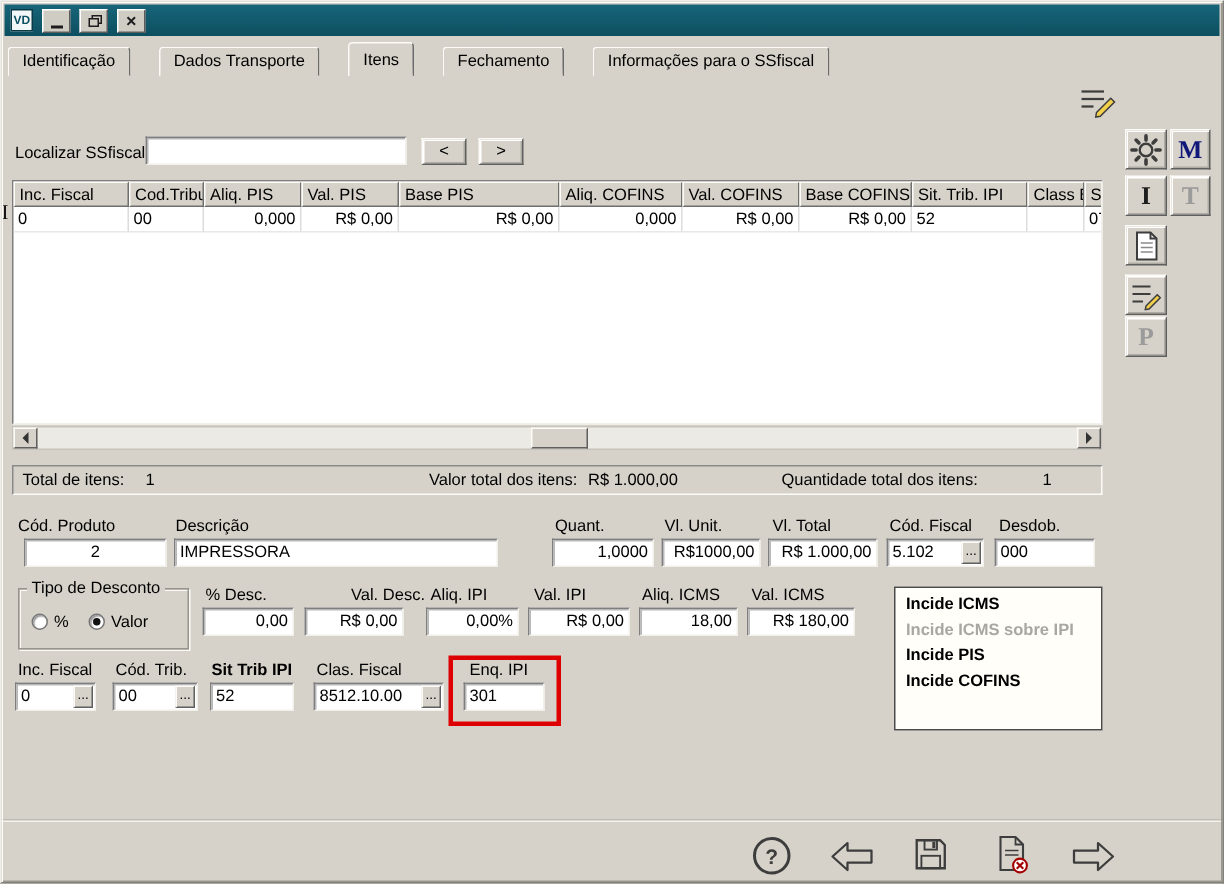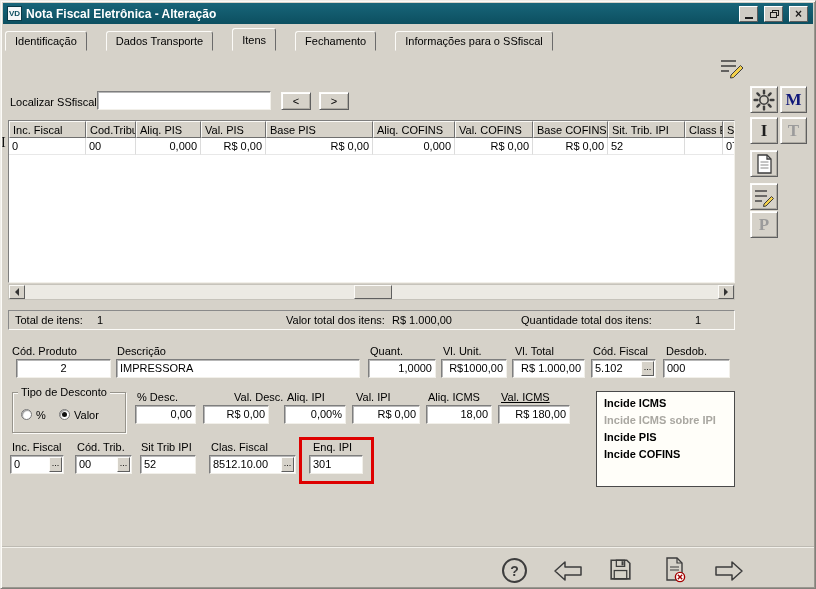--- a/index.html
+++ b/index.html
@@ -12,21 +12,21 @@
     color: #000;
     overflow: hidden;
   }
   .window-frame { position:absolute; inset:0; border:1px solid #82807a;
     border-top-color:#f0eee9; border-left-color:#f0eee9;
     box-shadow: inset 1px 1px 0 #fcfbf8, inset -1px -1px 0 #9a978f; pointer-events:none; z-index:50; }
 
   
   .titlebar { position:absolute; left:3px; top:3px; right:3px; height:21px;
     background: linear-gradient(180deg,#186579 0%, #0c4f60 100%);
-    color:#fff; display:flex; align-items:center; gap:4px; padding:0 5px 0 4px; z-index:10; }
+    color:#fff; display:flex; align-items:center; gap:4px; padding:0 15px 0 4px; z-index:10; }
   .vd-icon { width:15px; height:15px; background:#f4f7f8; color:#0c4f60; font-size:8px; font-weight:bold;
     display:flex; align-items:center; justify-content:center; border:1px solid #093a47; flex:none; }
   .titlebar .title { font-weight:bold; font-size:12px; flex:1; white-space:nowrap; overflow:hidden; }
   .tb-btn { width:19px; height:16px; background:#CFCCC4; border:1px solid;
     border-color:#ffffff #5c5c5c #5c5c5c #ffffff; display:flex; align-items:center; justify-content:center;
     margin-left:2px; flex:none; cursor:default; }
   .glyph-min { width:8px; height:2px; background:#1c1c1c; margin-top:8px; }
   .glyph-restore { width:7px; height:6px; border:1px solid #1c1c1c; margin-top:2px;
     box-shadow: 2px -2px 0 -1px #CFCCC4, 2px -2px 0 0 #1c1c1c; }
   .glyph-close { font-size:12px; font-weight:bold; line-height:1; color:#1c1c1c; }
@@ -121,21 +121,20 @@
     font-size:14px; color:#111; z-index:9; }
   .flat-icon { position:absolute; }
 </style>
 </head>
 <body>
 
 <div class="window-frame"></div>
 
 <div class="titlebar">
   <div class="vd-icon">VD</div>
-  <div class="title">Nota Fiscal Eletrônica - Alteração</div>
   <div class="tb-btn">
       <span class="glyph-min"></span>
     </div>
   <div class="tb-btn">
       <span class="glyph-restore"></span>
     </div>
   <div class="tb-btn">
       <span class="glyph-close">×</span>
     </div>
 </div>
@@ -264,21 +263,21 @@
 
 <span class="lbl" style="left:12px; top:345px;">Cód. Produto</span>
 <span class="lbl" style="left:117px; top:345px;">Descrição</span>
 <span class="lbl" style="left:370px; top:345px;">Quant.</span>
 <span class="lbl" style="left:443px; top:345px;">Vl. Unit.</span>
 <span class="lbl" style="left:515px; top:345px;">Vl. Total</span>
 <span class="lbl" style="left:593px; top:345px;">Cód. Fiscal</span>
 <span class="lbl" style="left:666px; top:345px;">Desdob.</span>
 
 <div class="fld center" style="left:16px; top:359px; width:95px;">2</div>
-<div class="fld" style="left:116px; top:359px; width:244px;">IMPRESSORA</div>
+<div class="fld" style="left:116px; top:359px; width:216px;">IMPRESSORA</div>
 <div class="fld right" style="left:368px; top:359px; width:68px;">1,0000</div>
 <div class="fld right" style="left:441px; top:359px; width:66px;">R$1000,00</div>
 <div class="fld right" style="left:512px; top:359px; width:73px;">R$ 1.000,00</div>
 <div class="fld has-ell" style="left:591px; top:359px; width:65px;">
   <span>5.102</span>
   <button class="ell">...</button>
 </div>
 <div class="fld" style="left:663px; top:359px; width:67px;">000</div>
 
 <div class="groupbox">
@@ -287,39 +286,39 @@
   <span class="rlabel" style="left:23px; top:16px;">%</span>
   <span class="radio checked" style="left:46px; top:16px;"></span>
   <span class="rlabel" style="left:61px; top:16px;">Valor</span>
 </div>
 
 <span class="lbl" style="left:137px; top:391px;">% Desc.</span>
 <span class="lbl" style="left:205px; top:391px;margin-left:29px;">Val. Desc.</span>
 <span class="lbl" style="left:287px; top:391px;">Aliq. IPI</span>
 <span class="lbl" style="left:356px; top:391px;">Val. IPI</span>
 <span class="lbl" style="left:428px; top:391px;">Aliq. ICMS</span>
-<span class="lbl" style="left:501px; top:391px;text-decoration:underline;">Val. ICMS</span>
+<span class="lbl" style="left:501px; top:391px;">Val. ICMS</span>
 
 <div class="fld right" style="left:135px; top:405px; width:61px;">0,00</div>
 <div class="fld right" style="left:203px; top:405px; width:66px;">R$ 0,00</div>
 <div class="fld right" style="left:284px; top:405px; width:62px;">0,00%</div>
 <div class="fld right" style="left:352px; top:405px; width:68px;">R$ 0,00</div>
 <div class="fld right" style="left:426px; top:405px; width:66px;">18,00</div>
 <div class="fld right" style="left:498px; top:405px; width:72px;">R$ 180,00</div>
 
 <div class="incide">
   <div>Incide ICMS</div>
   <div class="disabled">Incide ICMS sobre IPI</div>
   <div>Incide PIS</div>
   <div>Incide COFINS</div>
 </div>
 
 <span class="lbl" style="left:12px; top:441px;">Inc. Fiscal</span>
 <span class="lbl" style="left:77px; top:441px;">Cód. Trib.</span>
-<span class="lbl" style="left:141px; top:441px;">Sit Trib IPI</span>
+<span class="lbl" style="left:141px; top:441px;font-weight:bold;">Sit Trib IPI</span>
 <span class="lbl" style="left:211px; top:441px;">Clas. Fiscal</span>
 <span class="lbl" style="left:313px; top:441px;">Enq. IPI</span>
 
 <div class="fld has-ell" style="left:10px; top:455px; width:54px;">
   <span>0</span>
   <button class="ell">...</button>
 </div>
 <div class="fld has-ell" style="left:75px; top:455px; width:57px;">
   <span>00</span>
   <button class="ell">...</button>

